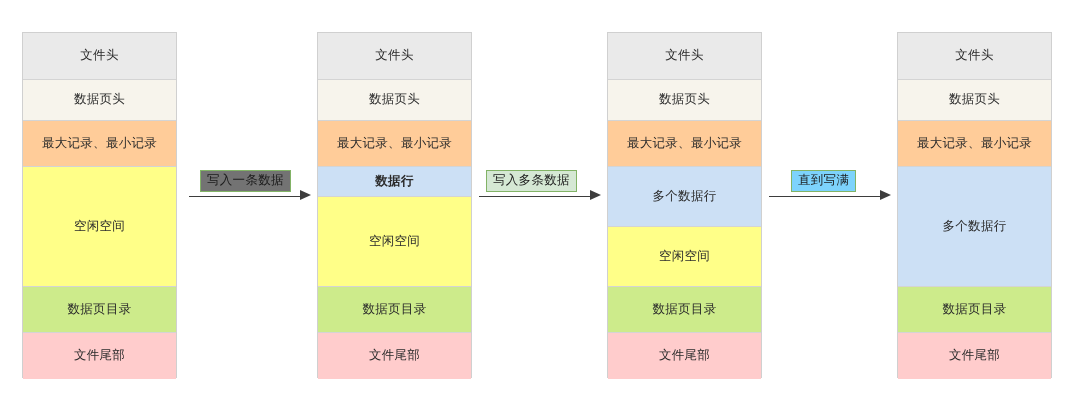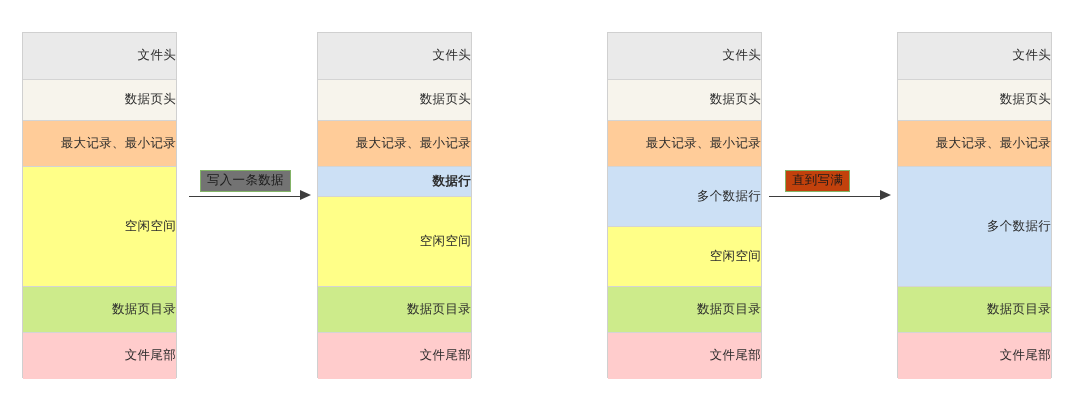--- a/index.html
+++ b/index.html
@@ -28,21 +28,21 @@
     box-sizing: border-box;
     border: 1px solid #d0d0d0;
     display: flex;
     flex-direction: column;
   }
   .band {
     box-sizing: border-box;
     border-bottom: 1px solid #d4d4d4;
     display: flex;
     align-items: center;
-    justify-content: flex-end;
+    justify-content: center;
     text-align: center;
     overflow: hidden;
   }
   .band:last-child {
     border-bottom: none;
   }
   .band-label {
     font-size: 12.5px;
     color: #2b2b2b;
     line-height: 1.25;
@@ -170,18 +170,23 @@
       </div>
       <div class="band" style="background: rgb(255, 204, 204); height: 46px; flex: 0 0 46px;">
         <span class="band-label" style="color: rgb(43, 43, 43);">文件尾部</span>
       </div>
     </div>
     <div class="arrow" style="left: 189px; top: 170px; width: 122px;">
       <div class="arrow-line" style="width: 112px; border-top-color: rgb(61, 61, 61);"></div>
       <div class="arrow-head" style="left: 111px; border-left-color: rgb(61, 61, 61);"></div>
       <div class="arrow-label" style="left: 11px; background: #737373; border-color: rgb(130, 179, 102);">写入一条数据</div>
     </div>
+    <div class="arrow" style="left: 479px; top: 170px; width: 122px;">
+      <div class="arrow-line" style="width: 112px; border-top-color: rgb(61, 61, 61);"></div>
+      <div class="arrow-head" style="left: 111px; border-left-color: rgb(61, 61, 61);"></div>
+      <div class="arrow-label" style="left: 7px; background: rgb(213, 232, 212); border-color: rgb(130, 179, 102);">写入多条数据</div>
+    </div>
     <div class="arrow" style="left: 769px; top: 170px; width: 122px;">
       <div class="arrow-line" style="width: 112px; border-top-color: rgb(61, 61, 61);"></div>
       <div class="arrow-head" style="left: 111px; border-left-color: rgb(61, 61, 61);"></div>
-      <div class="arrow-label" style="left: 16px; background: #c2410c; border-color: rgb(130, 179, 102);">直到写满</div>
+      <div class="arrow-label" style="left: 22px; background: #7dd3fc; border-color: rgb(130, 179, 102);">直到写满</div>
     </div>
   </div>
 
 </body></html>

